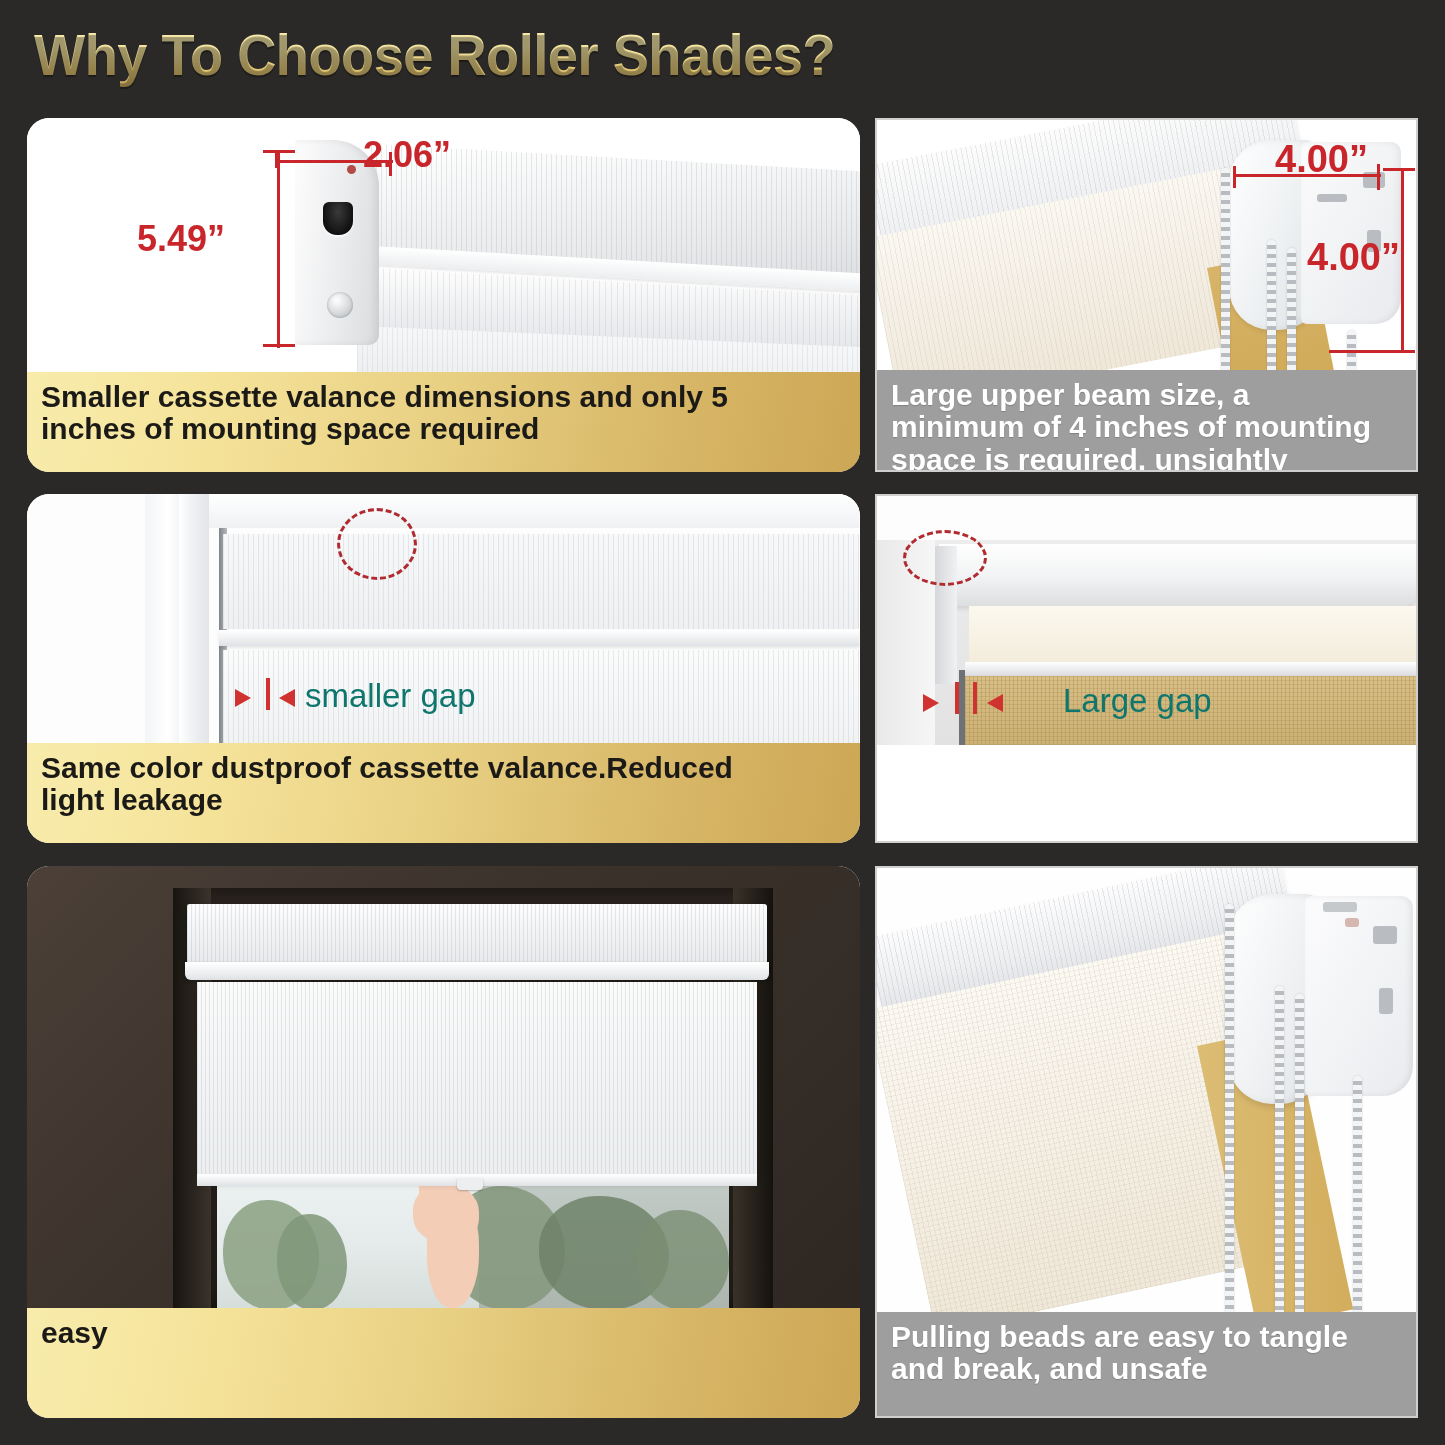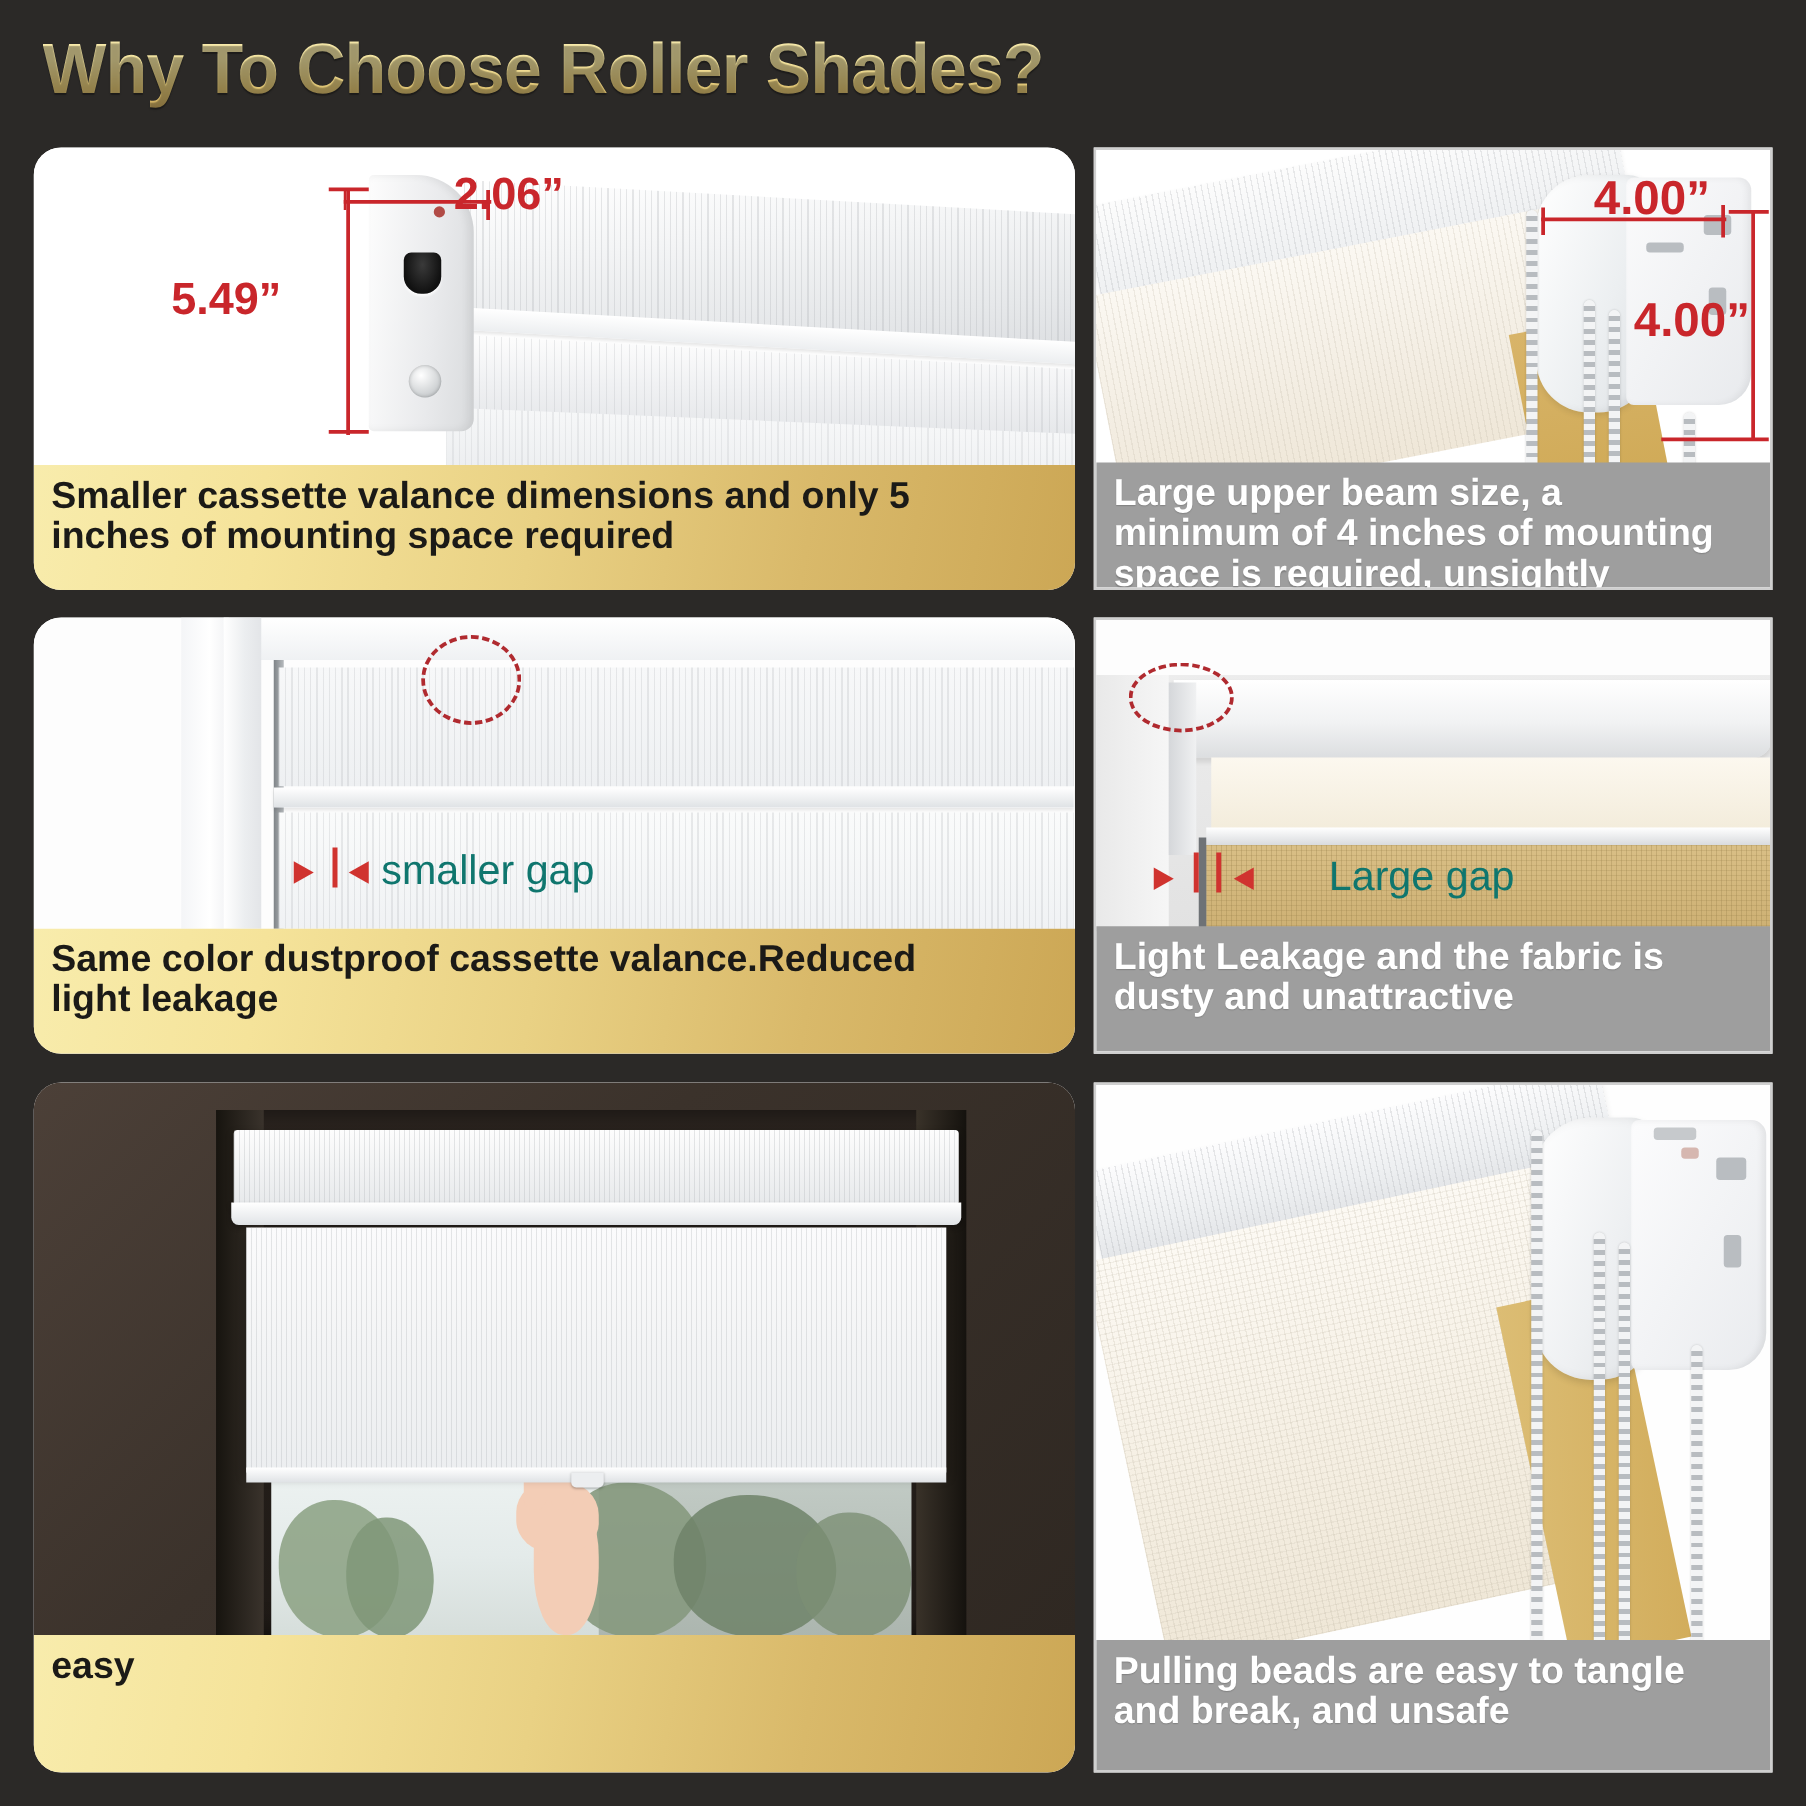--- a/index.html
+++ b/index.html
@@ -460,24 +460,20 @@
 
     <div class="dashcircle" style="left:26px;top:34px;width:84px;height:56px;"></div>
 
     <div class="arrow-r" style="left:46px;top:198px;"></div>
     <div class="dimline" style="left:78px;top:186px;width:4px;height:32px;background:#d0332f;"></div>
     <div class="dimline" style="left:96px;top:186px;width:4px;height:32px;background:#d0332f;"></div>
     <div class="arrow-l" style="left:110px;top:198px;"></div>
     <div class="gaplabel" style="left:142px;top:186px;font-size:33px;padding-left:44px;">Large gap</div>
   </div>
 
-  <div class="cap gray">
-    <span>Light Leakage and the fabric is</span>
-    <span>dusty and unattractive</span>
-  </div>
 </div>
 
 <div class="panel left row3">
   <div class="photo" style="height:442px;">
     <div class="p5-wall"></div>
     <div class="p5-recess"></div>
 
     <div class="p5-sky"></div>
     <div class="p5-glassR"></div>
     <div class="tree" style="left:196px;top:334px;width:96px;height:110px;background:#8fa487;opacity:.9;"></div>

